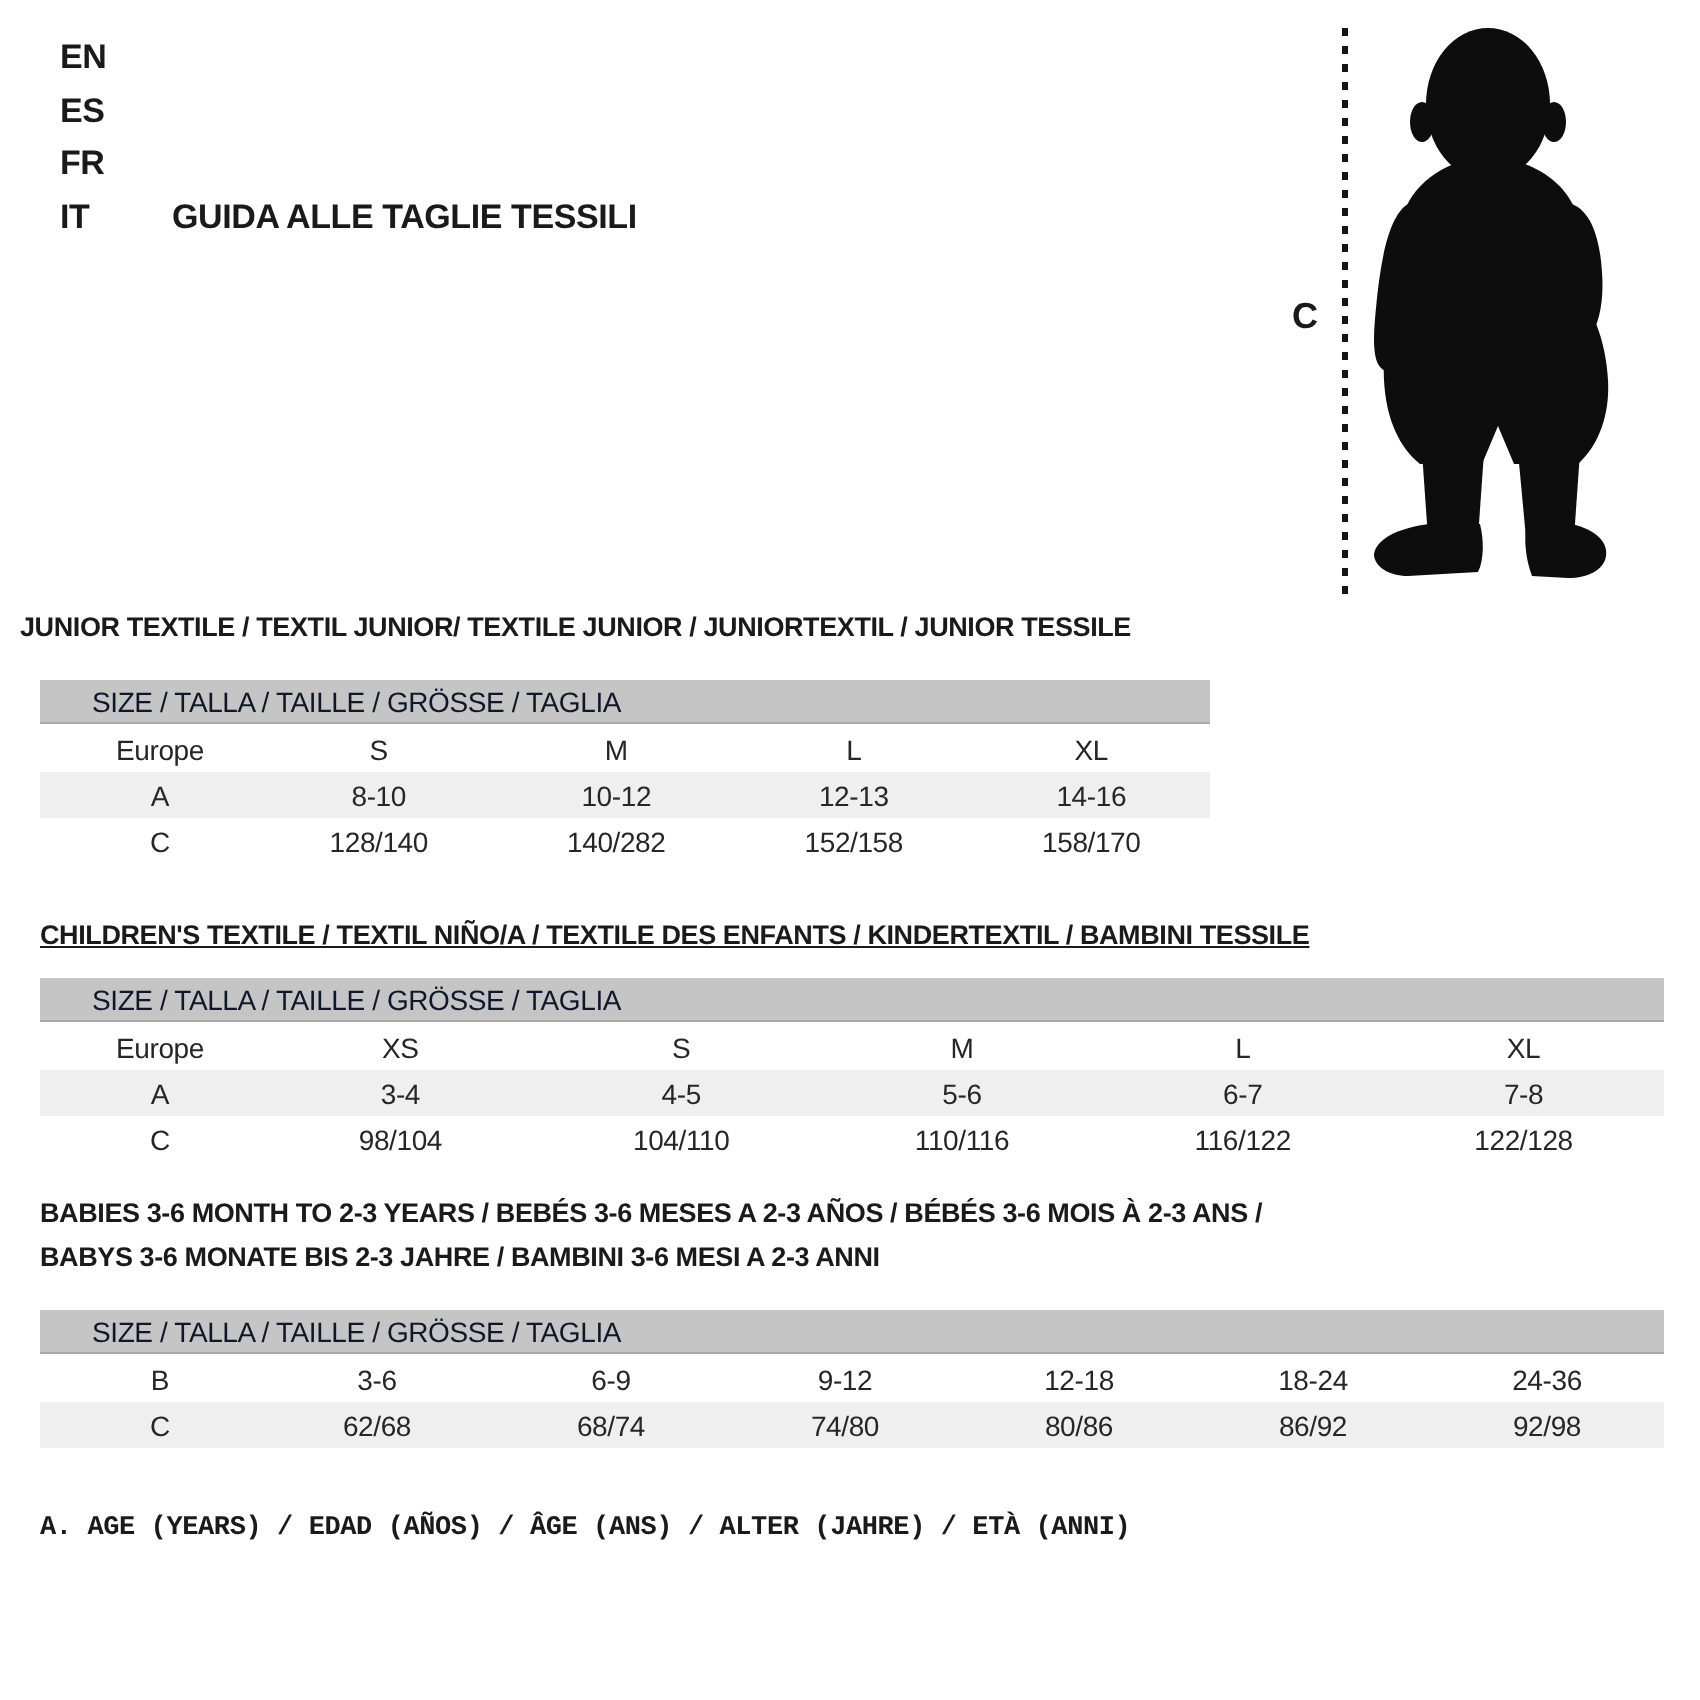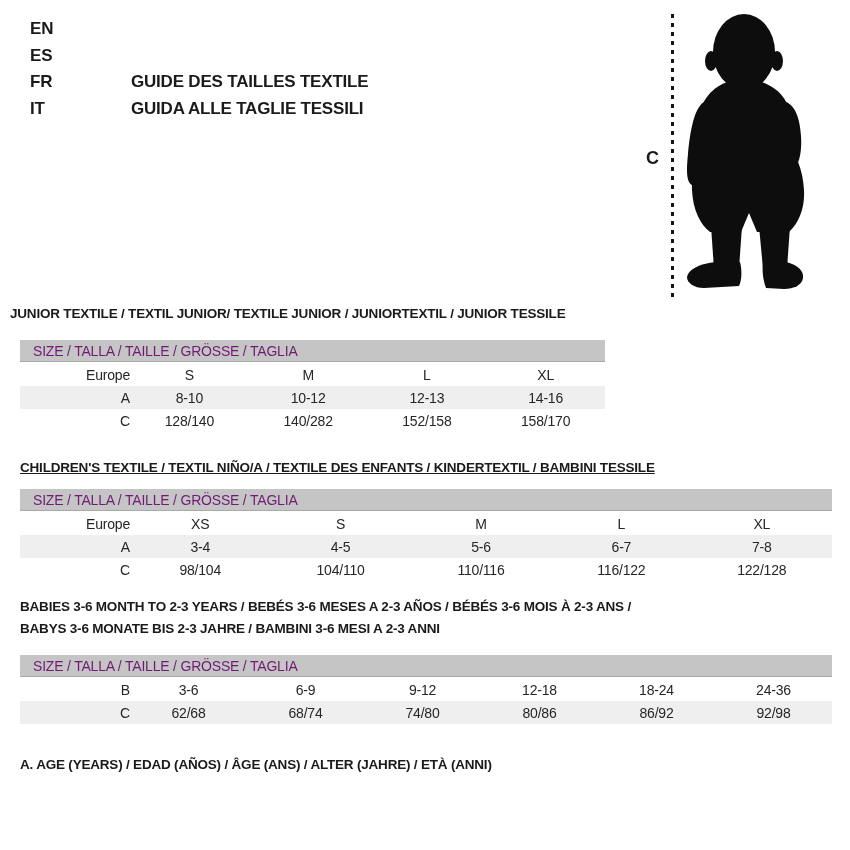--- a/index.html
+++ b/index.html
@@ -9,61 +9,60 @@
     font-family:"Liberation Sans", sans-serif;
     color:#1a1a1a;
     position:relative;
     overflow:hidden;
     -webkit-font-smoothing:antialiased;
   }
   .abs{position:absolute;}
 
   
   .lang-block{left:30px;top:16px;}
-  .lang-row{display:flex;line-height:26.5px;font-size:17px;font-weight:700;letter-spacing:-0.2px;gap:45px;}
+  .lang-row{display:flex;line-height:26.5px;font-size:17px;font-weight:700;letter-spacing:-0.2px;}
   .lang-code{width:56px;}
   .lang-label{}
 
   
   .measure-label{left:646px;top:148px;font-size:18px;font-weight:700;}
   .dot-line{
     left:671px;top:14px;width:3px;height:284px;
     background:repeating-linear-gradient(to bottom,#151515 0 4px,transparent 4px 9px);
   }
   .silhouette{left:684px;top:12px;}
 
   
   .sec-title{font-size:13.5px;font-weight:700;letter-spacing:-0.2px;line-height:22px;white-space:nowrap;}
   .size-bar{
     background:#c5c5c5;height:22px;line-height:22px;
-    font-size:14px;letter-spacing:-0.2px;padding-left:13px;box-sizing:border-box;
-    border-bottom:1px solid #a8a8a8;color:#701a75;
+    font-size:14px;letter-spacing:-0.2px;padding-left:26px;box-sizing:border-box;
+    border-bottom:1px solid #a8a8a8;color:#0f172a;
   }
   table.size-table{border-collapse:collapse;table-layout:fixed;font-size:14px;letter-spacing:-0.2px;}
   table.size-table td{height:23px;padding:0;text-align:center;vertical-align:middle;color:#262626;}
-  table.size-table td.rowlabel{text-align:right;padding-left:10px;}
+  table.size-table td.rowlabel{text-align:center;padding-left:10px;}
   tr.alt{background:#efefef;}
 
   
-  .notes{left:20px;top:752px;}
+  .notes{left:20px;top:752px;font-family:Liberation Mono, monospace;}
   .note-line{font-size:13.5px;font-weight:700;letter-spacing:-0.2px;line-height:25px;white-space:nowrap;}
 </style>
 </head>
 <body>
 
 <div class="abs lang-block">
   <div class="lang-row">
     <span class="lang-code">EN</span>
   </div>
   <div class="lang-row">
     <span class="lang-code">ES</span>
   </div>
   <div class="lang-row">
     <span class="lang-code">FR</span>
-    <span class="lang-label">GUIDE DES TAILLES TEXTILE</span>
   </div>
   <div class="lang-row">
     <span class="lang-code">IT</span>
     <span class="lang-label">GUIDA ALLE TAGLIE TESSILI</span>
   </div>
 </div>
 
 <div class="abs measure-label">C</div>
 <div class="abs dot-line"></div>
 <svg class="abs silhouette" width="122" height="288" viewBox="0 0 122 288" xmlns="http://www.w3.org/2000/svg">

